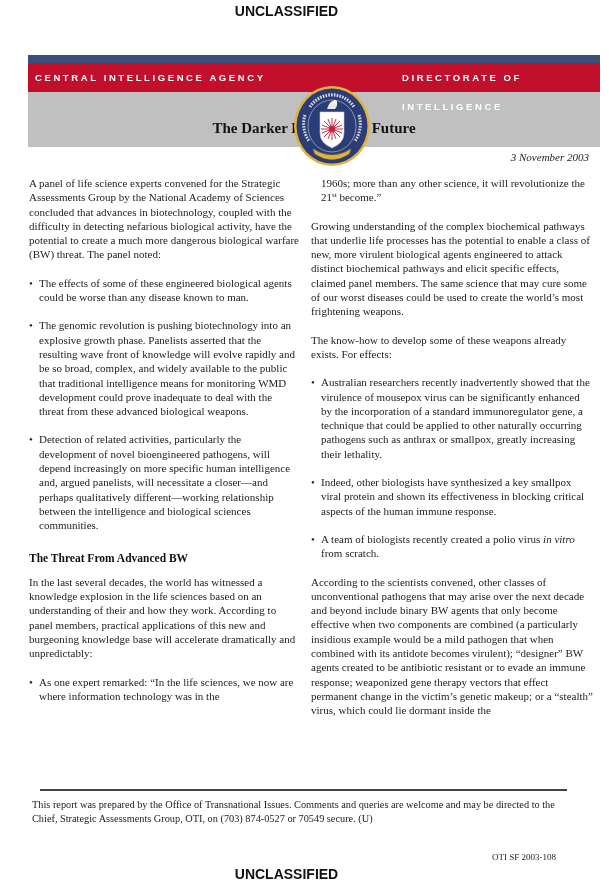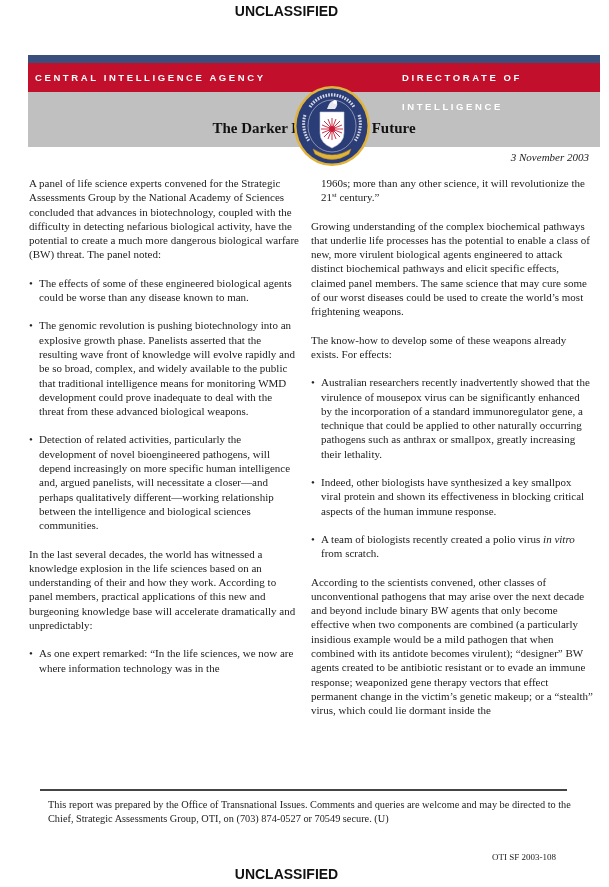--- a/index.html
+++ b/index.html
@@ -30,21 +30,21 @@
   #col-right { left:311px; width:282px; }
   .col p { margin:0 0 14px 0; }
   .col ul { list-style:none; margin:0 0 14px 0; padding:0; }
   .col li { position:relative; padding-left:10px; margin-bottom:14px; }
   .col li:before { content:"\2022"; position:absolute; left:0; top:0; }
   .cont { padding-left:10px; }
   .col h3 { font-size:11.5px; font-weight:bold; margin:18px 0 10px 0; color:#111; }
   sup { font-size:7px; line-height:0; vertical-align:super;margin-top:24px; }
 
   .footer-rule { position:absolute; left:40px; top:789px; width:527px; height:2px; background:#444; }
-  .footer-note { position:absolute; left:48px; top:798px; width:540px; font-size:10.3px; line-height:13.5px; color:#222; }
+  .footer-note { position:absolute; left:32px; top:798px; width:540px; font-size:10.3px; line-height:13.5px; color:#222; }
   .doc-number { position:absolute; right:53px; top:852px; font-size:9px; color:#222; }
 </style>
 </head>
 <body>
 
 <div id="classif-top" class="classif">UNCLASSIFIED</div>
 
 <div class="banner">
   <div class="band-blue"></div>
   <div class="band-red"></div>
@@ -79,28 +79,29 @@
 
 <div class="date">3 November 2003</div>
 
 <div id="col-left" class="col">
   <p>A panel of life science experts convened for the Strategic Assessments Group by the National Academy of Sciences concluded that advances in biotechnology, coupled with the difficulty in detecting nefarious biological activity, have the potential to create a much more dangerous biological warfare (BW) threat. The panel noted:</p>
   <ul>
     <li>The effects of some of these engineered biological agents could be worse than any disease known to man.</li>
     <li>The genomic revolution is pushing biotechnology into an explosive growth phase. Panelists asserted that the resulting wave front of knowledge will evolve rapidly and be so broad, complex, and widely available to the public that traditional intelligence means for monitoring WMD development could prove inadequate to deal with the threat from these advanced biological weapons.</li>
     <li>Detection of related activities, particularly the development of novel bioengineered pathogens, will depend increasingly on more specific human intelligence and, argued panelists, will necessitate a closer—and perhaps qualitatively different—working relationship between the intelligence and biological sciences communities.</li>
   </ul>
+  <h3>The Threat From Advanced BW</h3>
   <p>In the last several decades, the world has witnessed a knowledge explosion in the life sciences based on an understanding of their and how they work. According to panel members, practical applications of this new and burgeoning knowledge base will accelerate dramatically and unpredictably:</p>
   <ul>
     <li>As one expert remarked: “In the life sciences, we now are where information technology was in the</li>
   </ul>
 </div>
 
 <div id="col-right" class="col">
-  <p class="cont"><span>1960s; more than any other science, it will revolutionize the 21</span><sup>st</sup><span> century.”</span></p>
+  <p class="cont"><span>1960s; more than any other science, it will revolutionize the 21</span><sup>st</sup><span> become.”</span></p>
   <p>Growing understanding of the complex biochemical pathways that underlie life processes has the potential to enable a class of new, more virulent biological agents engineered to attack distinct biochemical pathways and elicit specific effects, claimed panel members. The same science that may cure some of our worst diseases could be used to create the world’s most frightening weapons.</p>
   <p>The know-how to develop some of these weapons already exists. For effects:</p>
   <ul>
     <li>Australian researchers recently inadvertently showed that the virulence of mousepox virus can be significantly enhanced by the incorporation of a standard immunoregulator gene, a technique that could be applied to other naturally occurring pathogens such as anthrax or smallpox, greatly increasing their lethality.</li>
     <li>Indeed, other biologists have synthesized a key smallpox viral protein and shown its effectiveness in blocking critical aspects of the human immune response.</li>
     <li><span>A team of biologists recently created a polio virus </span><i>in vitro</i><span> from scratch.</span></li>
   </ul>
   <p>According to the scientists convened, other classes of unconventional pathogens that may arise over the next decade and beyond include binary BW agents that only become effective when two components are combined (a particularly insidious example would be a mild pathogen that when combined with its antidote becomes virulent); “designer” BW agents created to be antibiotic resistant or to evade an immune response; weaponized gene therapy vectors that effect permanent change in the victim’s genetic makeup; or a “stealth” virus, which could lie dormant inside the</p>
 </div>
 

